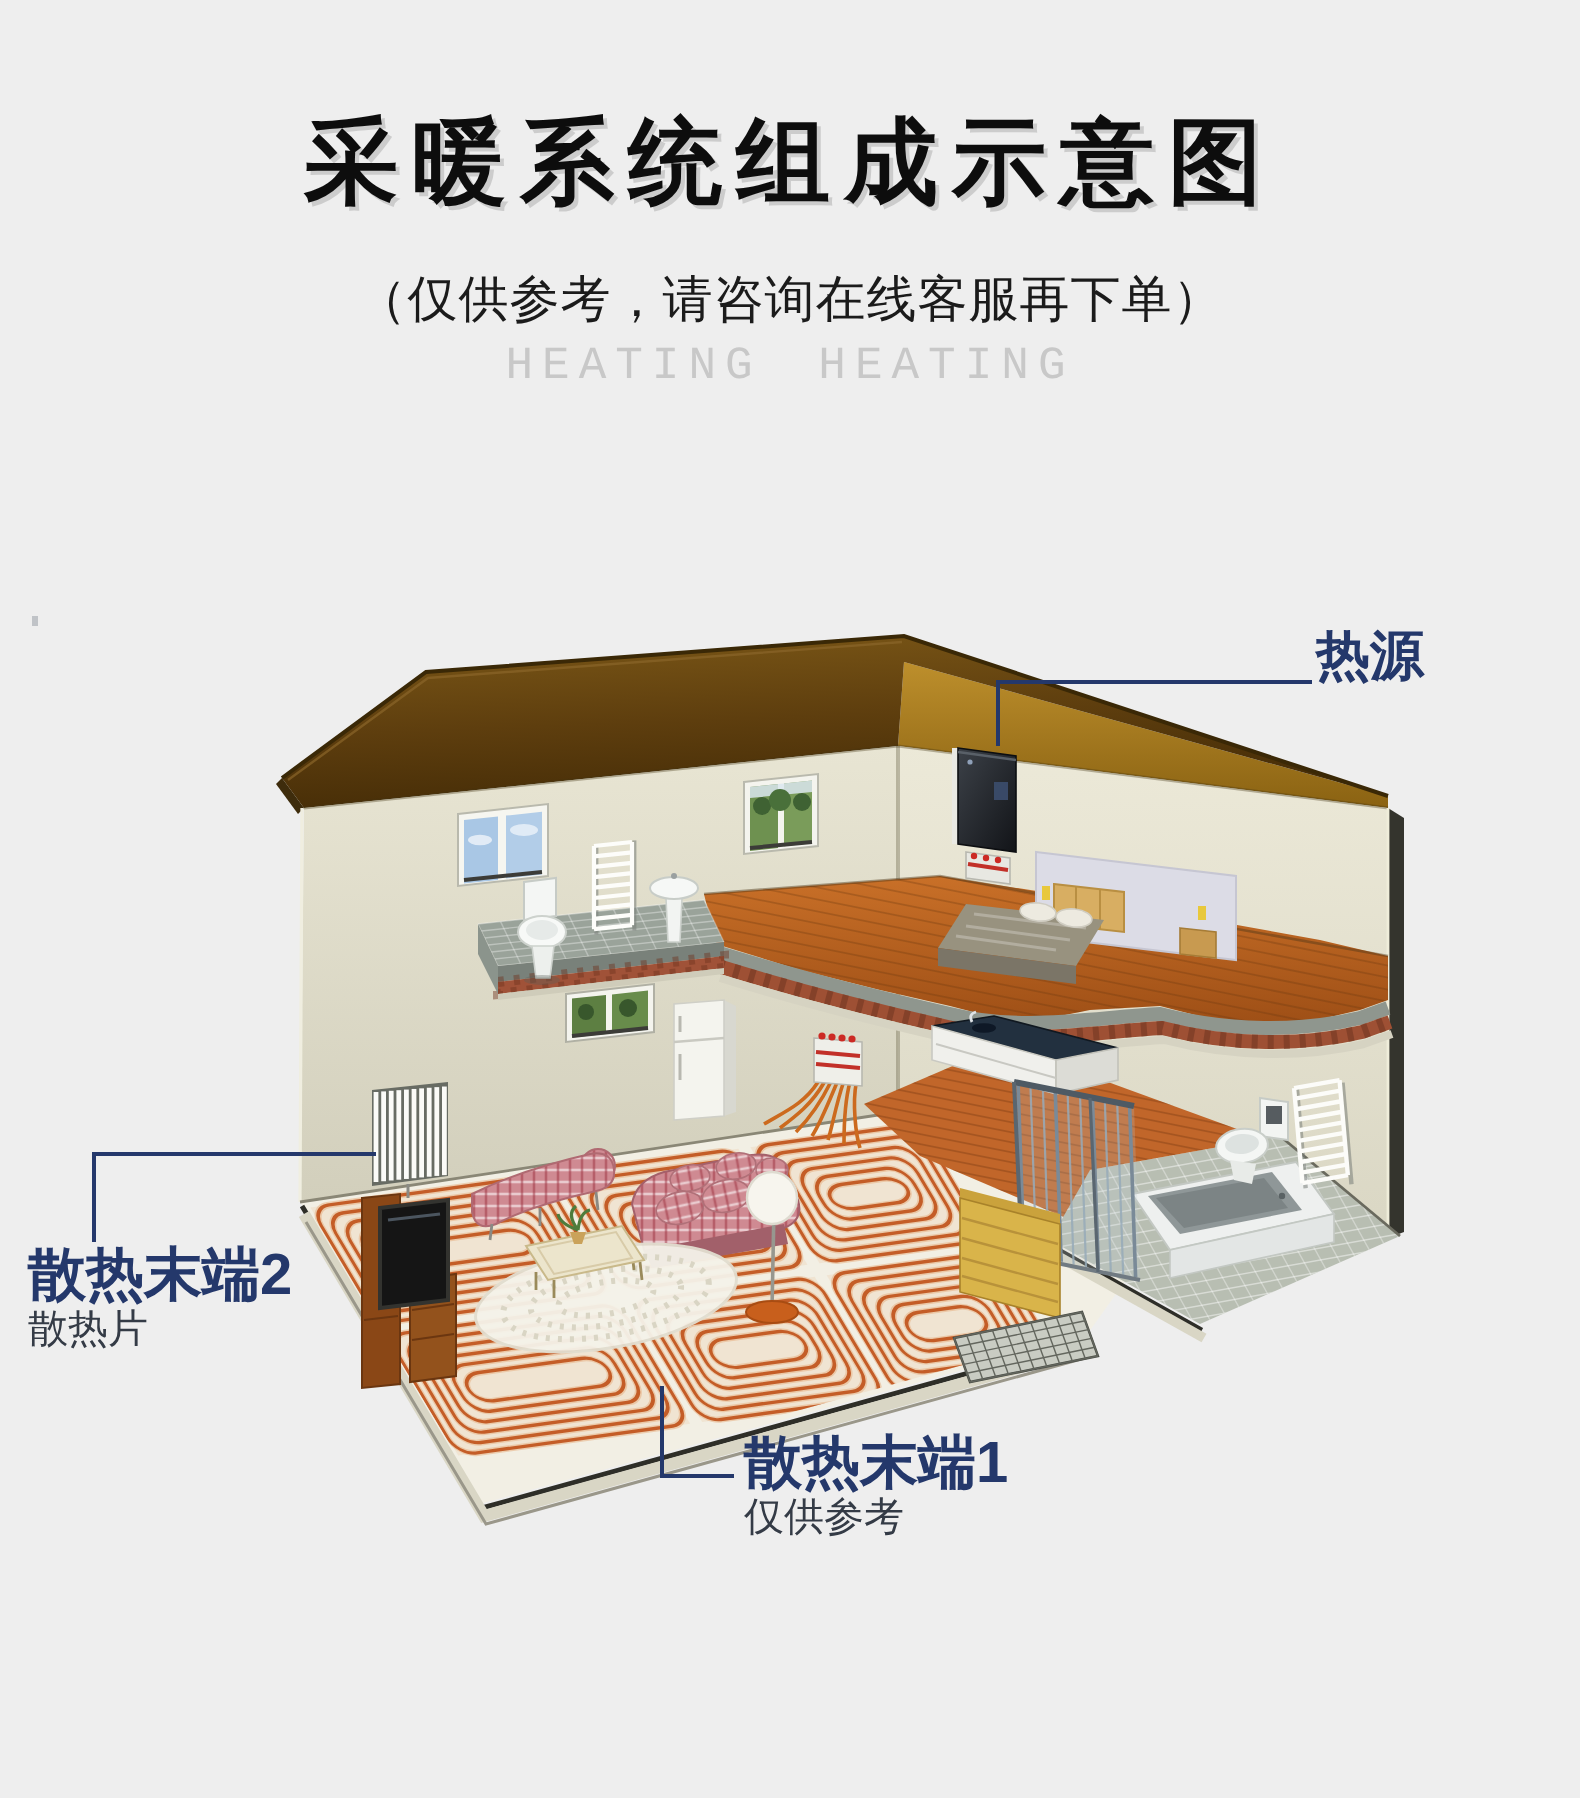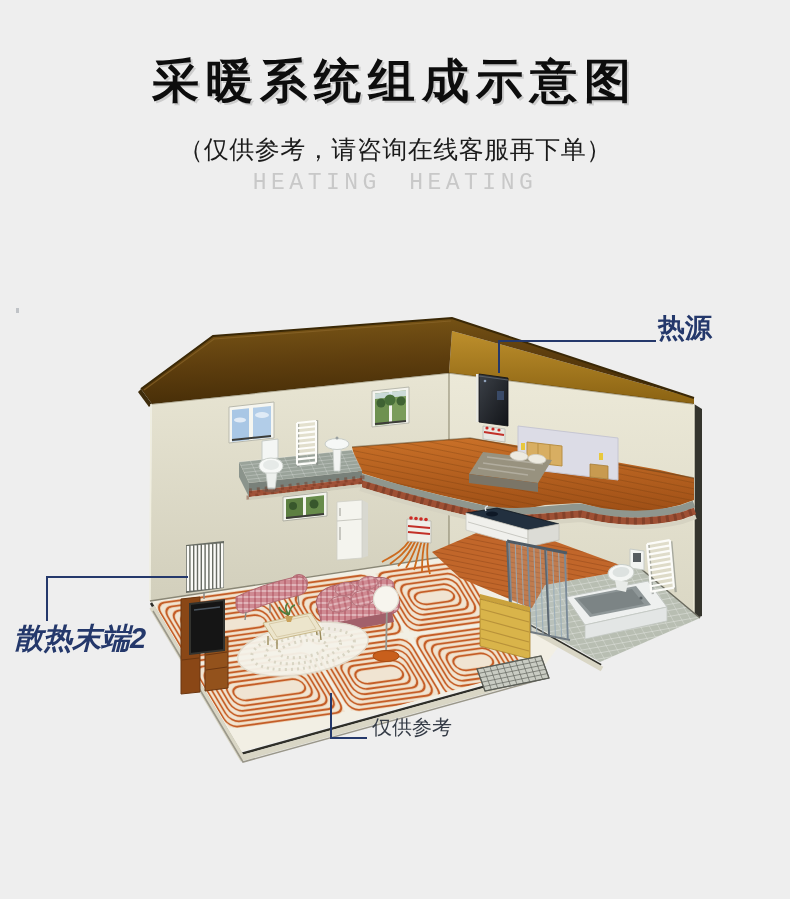--- a/index.html
+++ b/index.html
@@ -9,21 +9,21 @@
   .title{top:50px;font-size:47px;font-weight:700;letter-spacing:7px;color:#0d0d0d;
          text-shadow:2px 2px 0 rgba(0,0,0,0.14);}
   .subtitle{top:133px;font-size:25px;font-weight:500;color:#1b1b1b;letter-spacing:0.5px;}
   .entitle{top:170px;font-size:23px;color:#c8c8c8;letter-spacing:4.5px;word-spacing:10px;
            font-family:"Liberation Mono","DejaVu Sans Mono",monospace;font-weight:500;}
   svg.scene{position:absolute;left:0;top:0;}
   .callout{position:absolute;color:#24386b;white-space:nowrap;line-height:1.12;}
   .callout .big{font-size:29px;font-weight:600;}
   .callout .small{font-size:20px;font-weight:500;color:#343b46;}
   .co-heat{left:658px;top:313px;font-size:27px;font-weight:600;}
-  .co-t2{left:14px;top:622px;font-style:italic;}
+  .co-t2{left:14px;top:622px;}
   .co-t1{left:372px;top:716px;}
 </style>
 </head>
 <body>
 
 <div class="stage">
 
   <div class="hdr title">采暖系统组成示意图</div>
   <div class="hdr subtitle">（仅供参考，请咨询在线客服再下单）</div>
   <div class="hdr entitle">HEATING HEATING</div>
@@ -608,17 +608,19 @@
       <path d="M188,577 L47,577 L47,621"></path>
       <path d="M331,693 L331,738 L367,738"></path>
     </g>
   </svg>
 
   <div class="callout co-heat">
     <span>热源</span>
   </div>
   <div class="callout co-t2">
     <div class="big">散热末端2</div>
+    <div class="small">散热片</div>
   </div>
   <div class="callout co-t1">
+    <div class="big">散热末端1</div>
     <div class="small">仅供参考</div>
   </div>
 </div>
 
 </body></html>

